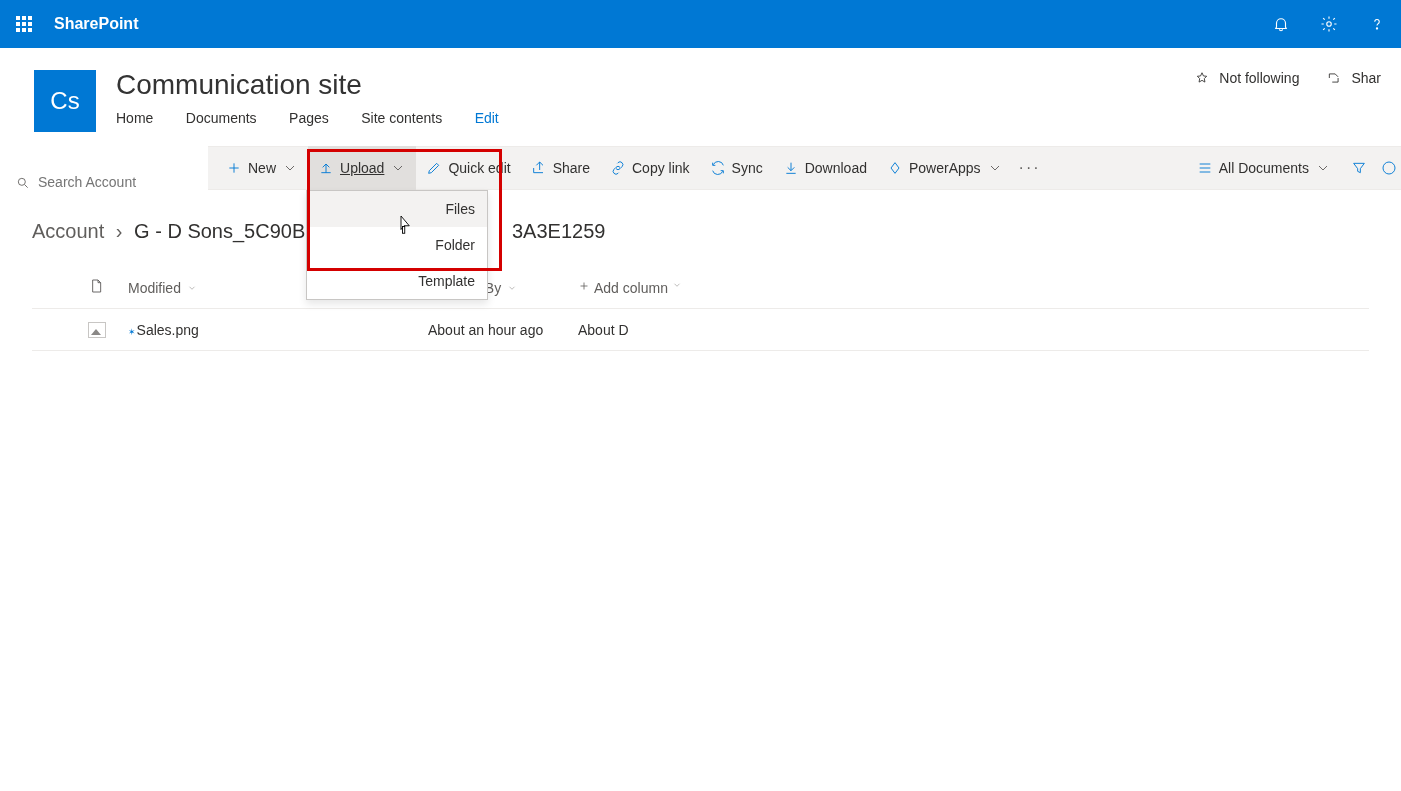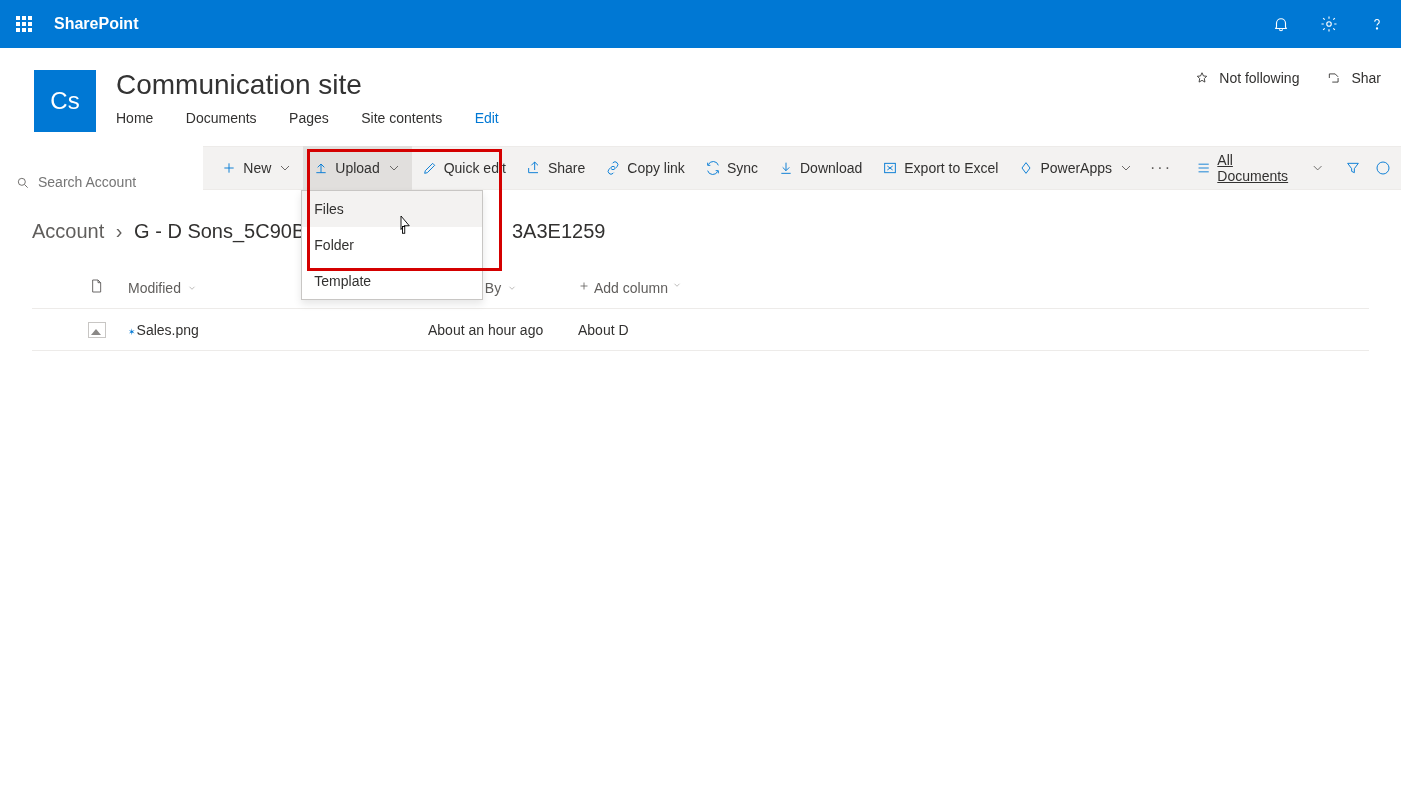--- a/index.html
+++ b/index.html
@@ -30,21 +30,21 @@
   .cmdbar-row { display: flex; align-items: center; height: 44px; background: #f3f2f1; border-top:1px solid #edebe9; border-bottom:1px solid #edebe9; margin-top: 14px; }
   .search-box { width: 208px; height: 44px; display: flex; align-items: flex-end; background:#fff; padding-left: 16px; }
   .search-box svg { width:14px; height:14px; stroke:#605e5c; fill:none; stroke-width:1.5; margin-right:8px; }
   .search-box input { border:none; outline:none; font-size:14px; width:150px; background:transparent; }
   .cmdbar { flex:1; display:flex; align-items:center; height:44px; padding: 0 8px; }
   .cmd { display:flex; align-items:center; height:44px; padding:0 10px; font-size:14px; color:#323130; cursor:pointer; gap:6px; white-space:nowrap; }
   .cmd svg { width:16px; height:16px; stroke:#0078d4; fill:none; stroke-width:1.4; }
   .cmd.upload { background:#e1dfdd; }
   .chev { width:10px; height:10px; }
   .chev path { stroke:#605e5c; }
-  .cmdbar-right { display:flex; align-items:center; gap:4px; padding-right:6px;text-decoration:underline; }
+  .cmdbar-right { display:flex; align-items:center; gap:4px; padding-right:0; }
   .right-cmd { display:flex; align-items:center; padding:0 10px; height:44px; font-size:14px; gap:6px; cursor:pointer; }
   .right-cmd svg { width:16px; height:16px; stroke:#0078d4; fill:none; stroke-width:1.4; }
 
   
   .breadcrumb { padding: 30px 0 0 32px; font-size: 20px; color:#605e5c; }
   .breadcrumb .sep { margin: 0 6px; }
   .breadcrumb .cur { color:#323130; }
 
   
   .list { margin: 24px 32px 0 32px; }
@@ -52,22 +52,22 @@
   .list-head { color:#605e5c; border-bottom:1px solid #edebe9; }
   .list-row { border-bottom:1px solid #edebe9; color:#323130; }
   .col-h { display:flex; align-items:center; gap:6px; }
   .doc-icon { width:16px; height:16px; stroke:#605e5c; fill:none; }
   .img-thumb { width:18px; height:16px; border:1px solid #c8c6c4; position:relative; }
   .img-thumb::after { content:""; position:absolute; left:2px; bottom:2px; width:0; height:0; border-left:5px solid transparent; border-right:5px solid transparent; border-bottom:6px solid #8a8886; }
   .newmark { color:#0078d4; font-size:9px; transform:translateY(-4px); margin-right:1px; }
   .addcol { color:#605e5c; display:flex; align-items:flex-start; gap:4px; }
 
   
-  .upload-wrap { position:relative; }
-  .dropdown { position:absolute; top:44px; left:-2px; width:182px; background:#fff; border:1px solid #c8c6c4; box-shadow:0 4px 8px rgba(0,0,0,.1); z-index:20; }
+  .upload-wrap { position:relative;text-decoration:underline; }
+  .dropdown { position:absolute; top:44px; left:-2px; width:182px; background:#fff; border:1px solid #c8c6c4; box-shadow:0 4px 8px rgba(0,0,0,.1); z-index:20;text-align:right; }
   .dropdown .dd-item { padding:10px 12px; font-size:14px; cursor:pointer; }
   .dropdown .dd-item.hover { background:#f3f2f1; }
 
   
   .annot { position:absolute; border:3px solid #d40000; pointer-events:none; z-index:30; }
 
   
   .cursor { position:absolute; z-index:40; pointer-events:none; }
   .cursor svg { width:18px; height:22px; }
 
@@ -204,27 +204,20 @@
       <span>Sync</span>
     </div>
 
     <div class="cmd">
       <svg viewBox="0 0 24 24">
           <path d="M12 4v12M7 11l5 5 5-5M5 20h14"></path>
         </svg>
       <span>Download</span>
     </div>
 
-    <div class="cmd">
-      <svg viewBox="0 0 24 24" stroke="#107c41">
-          <rect x="4" y="5" width="16" height="14"></rect>
-          <path d="M8 9l8 6M16 9l-8 6"></path>
-        </svg>
-      <span>Export to Excel</span>
-    </div>
 
     <div class="cmd">
       <svg viewBox="0 0 24 24" stroke="#742774">
           <path d="M6 12l6-8 6 8-6 8-6-8z"></path>
         </svg>
       <span>PowerApps</span>
       <svg class="chev" viewBox="0 0 24 24">
           <path d="M6 9l6 6 6-6"></path>
         </svg>
     </div>

